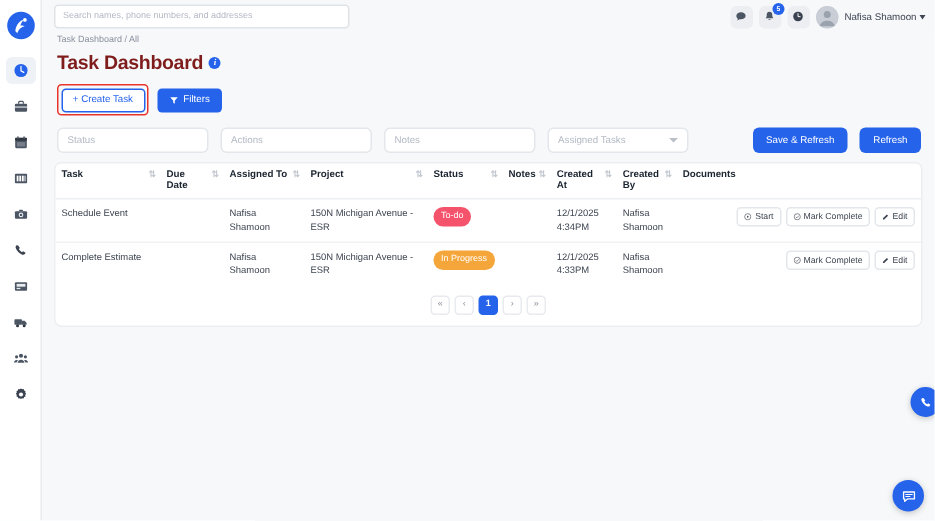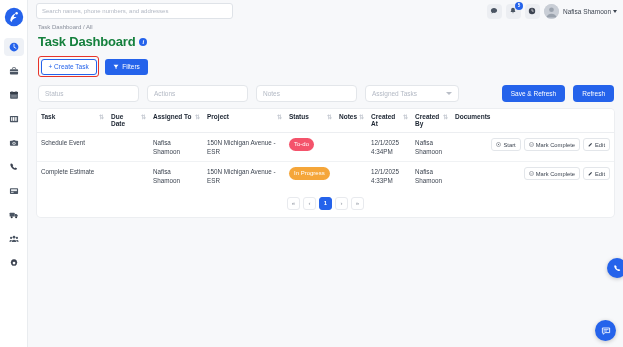--- a/index.html
+++ b/index.html
@@ -64,21 +64,21 @@
     width: 15px; height: 15px; border-radius: 50%; background: #c9ced6;
     display: flex; align-items: flex-end; justify-content: center; overflow: hidden;
   }
   .user-name { font-size: 6.5px; color: #3d4551; display: flex; align-items: center; gap: 2px; cursor: pointer; }
   .caret { width:0;height:0;border-left:2.5px solid transparent;border-right:2.5px solid transparent;border-top:3px solid #3d4551; }
 
   
   .content { flex: 1; padding: 2px 9px 0 9px; overflow: hidden; }
   .breadcrumb { font-size: 6px; color: #8a909c; margin-bottom: 4px; padding-left: 1px; }
   .page-title-row { display: flex; align-items: center; gap: 4px; margin-bottom: 7px; padding-left: 1px; }
-  .page-title { font-size: 13px; font-weight: bold; color: #15803d; letter-spacing: -0.2px; }
+  .page-title { font-size: 13px; font-weight: bold; color: #7f1d1d; letter-spacing: -0.2px; }
   .info-dot {
     width: 8px; height: 8px; border-radius: 50%; background: #2563eb; color: #fff;
     font-size: 6px; line-height: 8px; text-align: center; font-weight: bold; font-style: italic;
     font-family: "Liberation Serif", serif; cursor: pointer;
   }
 
   
   .action-row { display: flex; align-items: center; gap: 6px; margin-bottom: 8px; padding-left: 1px; }
   .btn-create-wrap { border: 1.4px solid #e8342a; border-radius: 3px; padding: 1.5px; }
   .btn-create {

